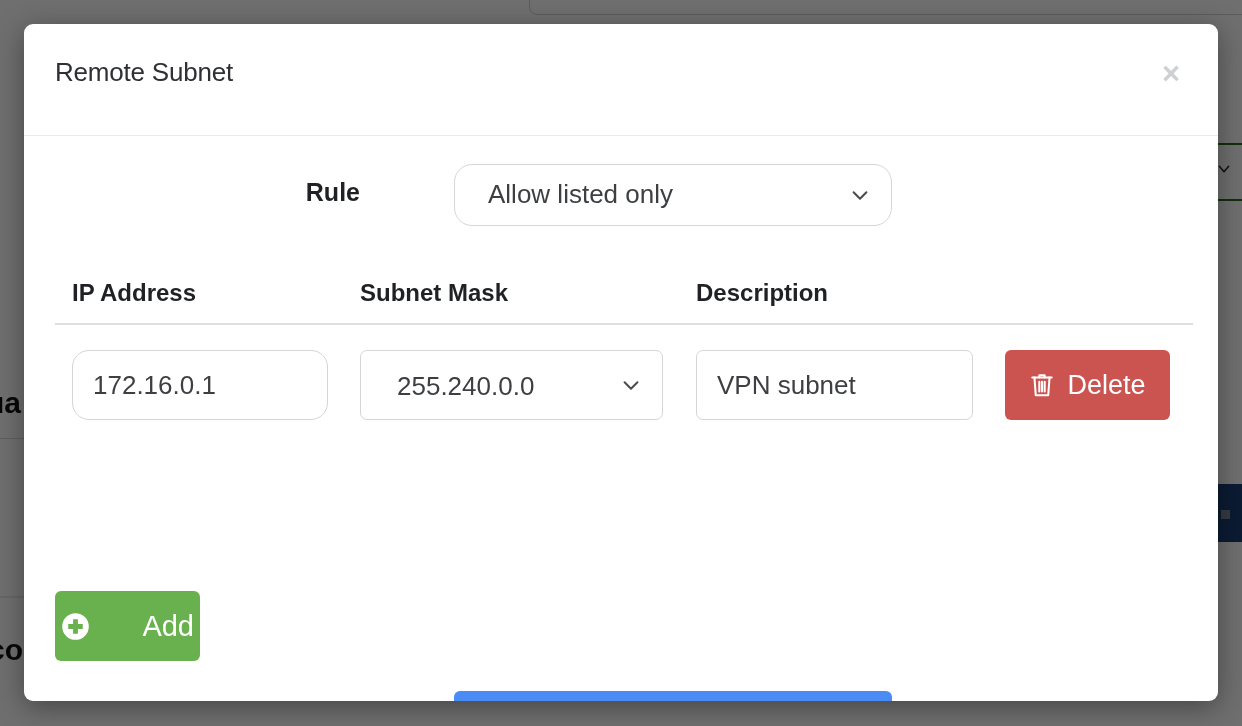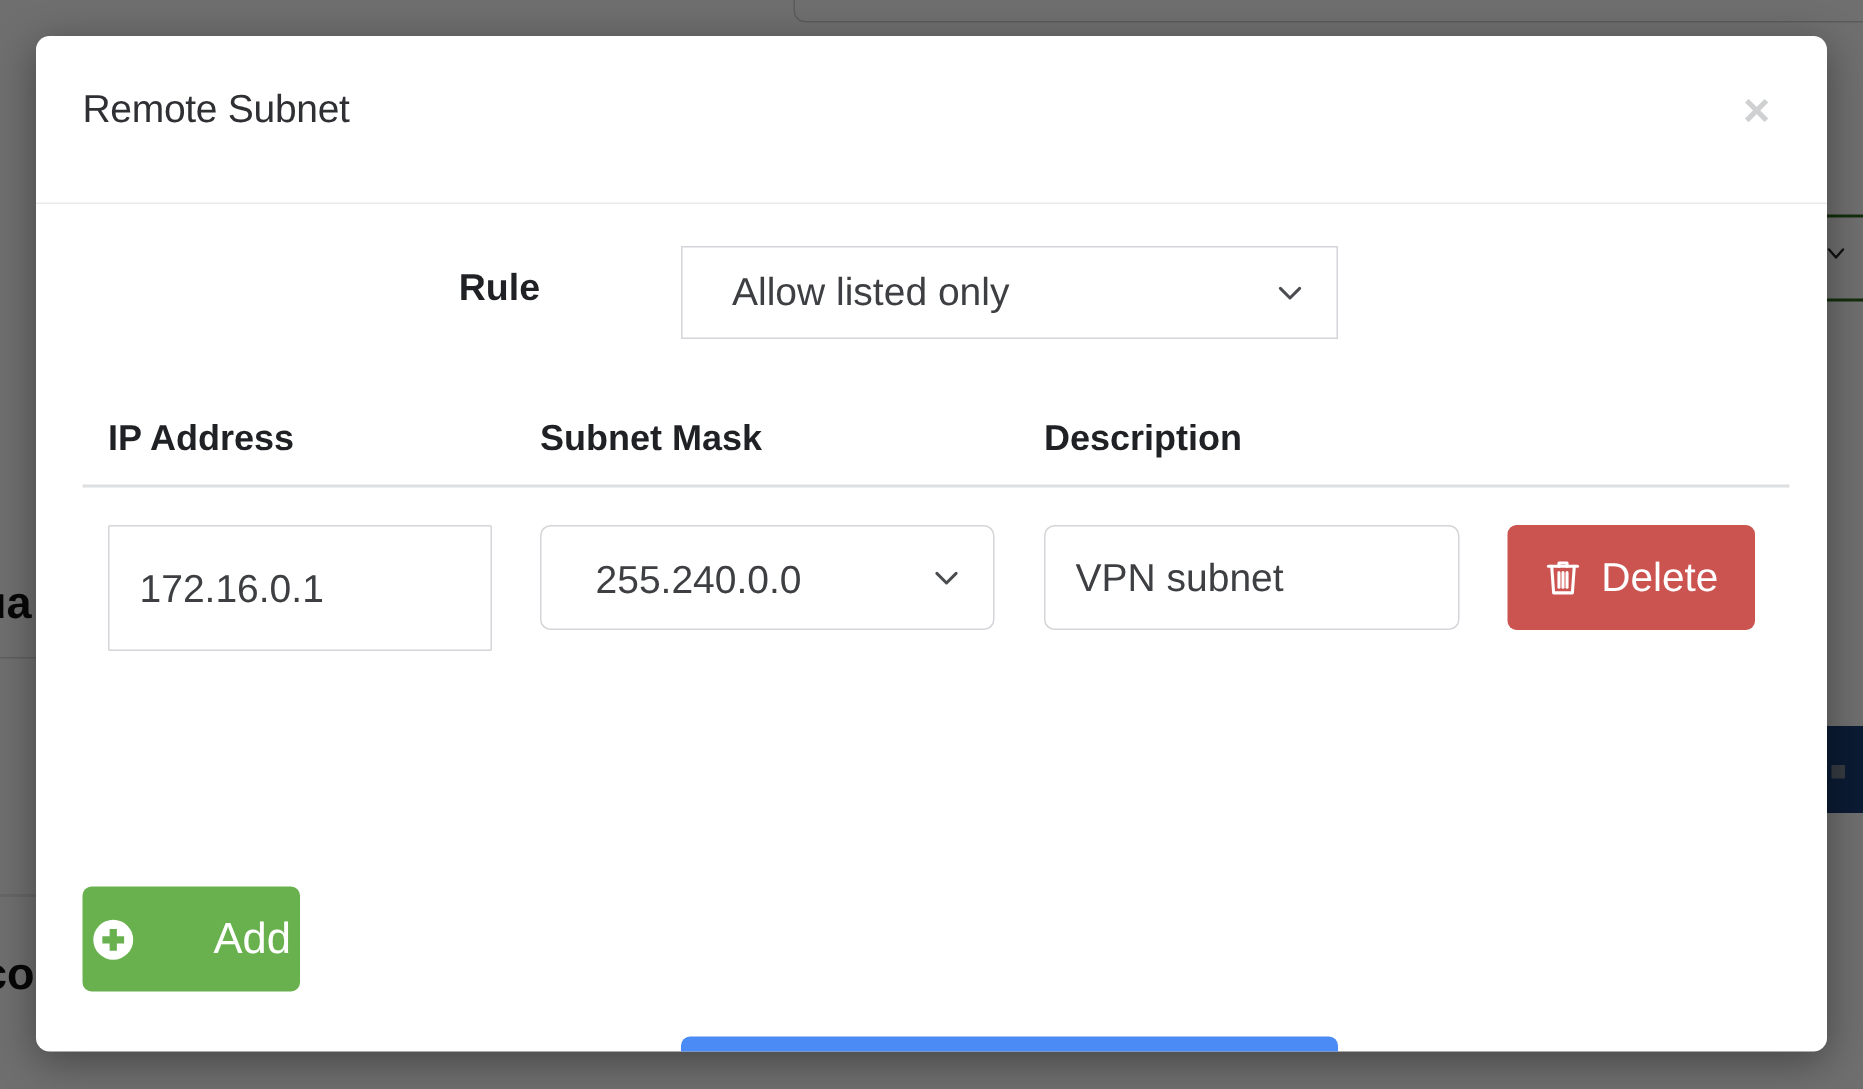--- a/index.html
+++ b/index.html
@@ -142,21 +142,21 @@
     font-size: 25px;
     font-weight: bold;
     color: #1f2124;
   }
   .rule-select {
     position: absolute;
     left: 430px; top: 0;
     width: 438px; height: 62px;
     background: #ffffff;
     border: 1px solid #d3d5d8;
-    border-radius: 0;
+    border-radius: 18px;
   }
   .rule-select .sel-text {
     position: absolute;
     left: 33px; top: 14px;
     font-size: 26px;
     color: #3d3f42;
   }
   .chev {
     position: absolute;
     right: 20px; top: 50%;
@@ -185,23 +185,23 @@
 
   .table-row {
     position: absolute;
     left: 31px; top: 214px;
     width: 1138px;
     height: 70px;
   }
   .ip-input {
     position: absolute;
     left: 17px; top: 0;
-    width: 256px; height: 84px;
+    width: 256px; height: 70px;
     border: 1px solid #d3d5d8;
-    border-radius: 1px;
+    border-radius: 17px;
     background: #ffffff;
     font-size: 26px;
     color: #3d3f42;
     padding: 0 20px;
     font-family: "Liberation Sans", sans-serif;
     outline: none;
   }
   .mask-select {
     position: absolute;
     left: 305px; top: 0;

